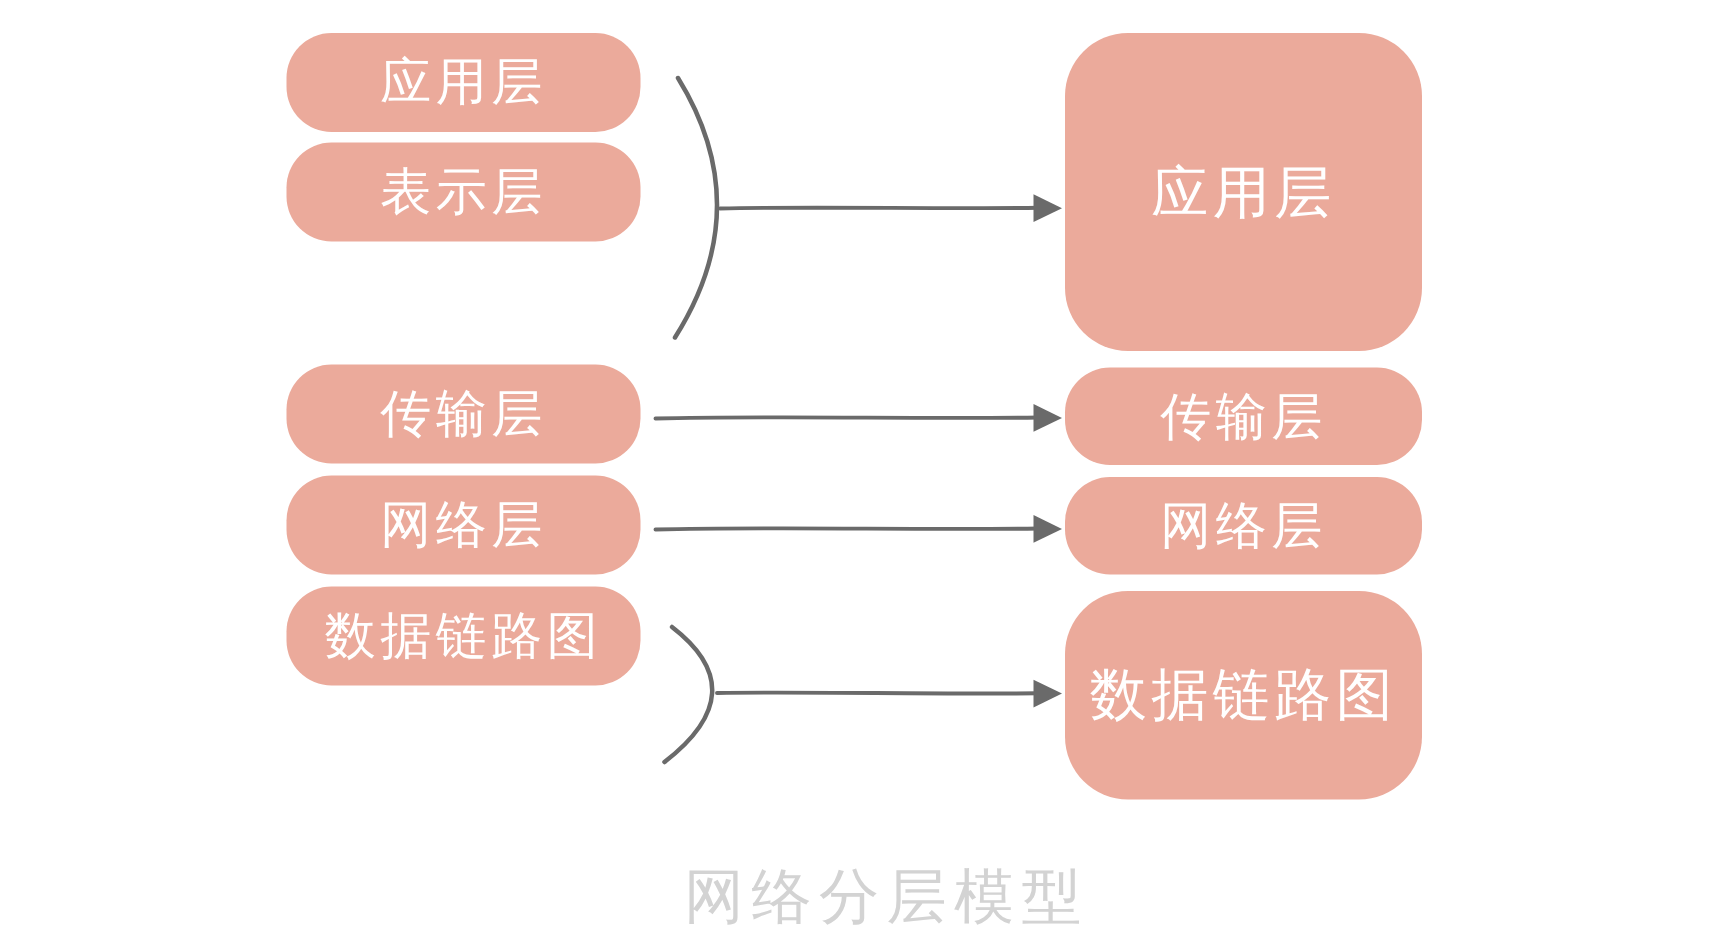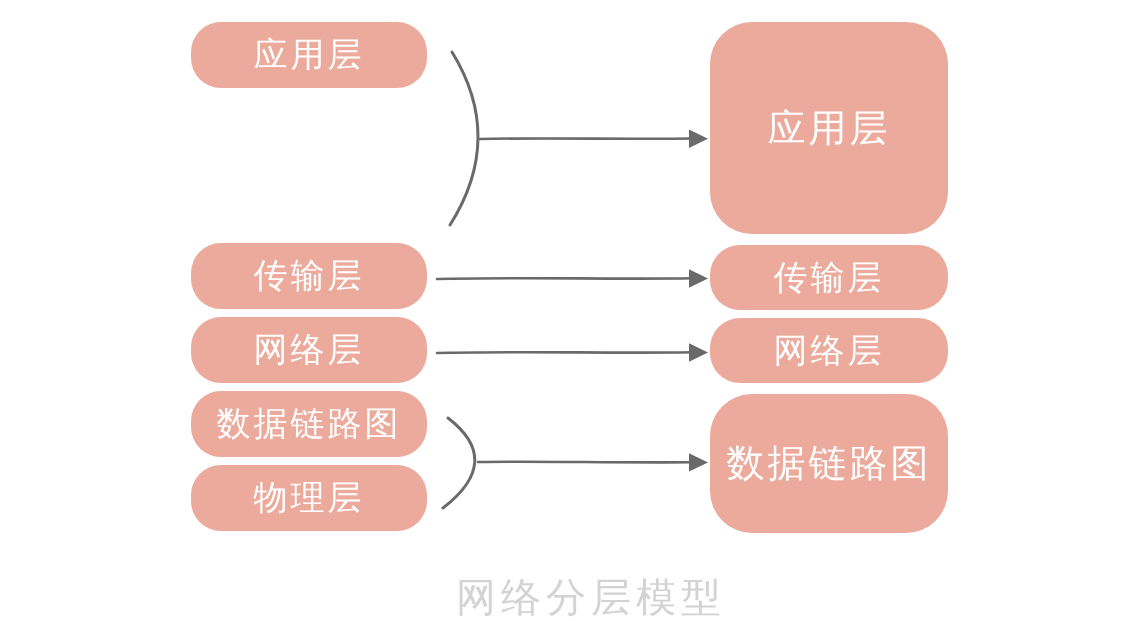--- a/index.html
+++ b/index.html
@@ -60,24 +60,24 @@
     <polygon points="689,269.3 708,278.6 689,287.8" fill="var(--connector)"></polygon>
 
     <path d="M437,353 C520,351 610,353.5 692,352.3" fill="none" stroke="var(--connector)" stroke-width="2.6" stroke-linecap="round"></path>
     <polygon points="689,343.3 708,352.6 689,361.8" fill="var(--connector)"></polygon>
 
     <path d="M478,462 C540,461 620,463 692,462.2" fill="none" stroke="var(--connector)" stroke-width="2.6" stroke-linecap="round"></path>
     <polygon points="689,453.2 708,462.4 689,471.6" fill="var(--connector)"></polygon>
   </svg>
 
   <div class="layer-box left-box" style="top:22px">应用层</div>
+  <div class="layer-box left-box" style="top:95px">表示层</div>
   <div class="layer-box left-box" style="top:243px">传输层</div>
   <div class="layer-box left-box" style="top:317px">网络层</div>
   <div class="layer-box left-box" style="top:391px">数据链路图</div>
-  <div class="layer-box left-box" style="top:465px">物理层</div>
 
   <div class="layer-box right-box big" style="top:22px;height:212px">应用层</div>
   <div class="layer-box right-box small" style="top:245px">传输层</div>
   <div class="layer-box right-box small" style="top:318px">网络层</div>
   <div class="layer-box right-box big" style="top:394px;height:139px">数据链路图</div>
 
   <div class="caption">网络分层模型</div>
 </div>
 
 </body></html>

